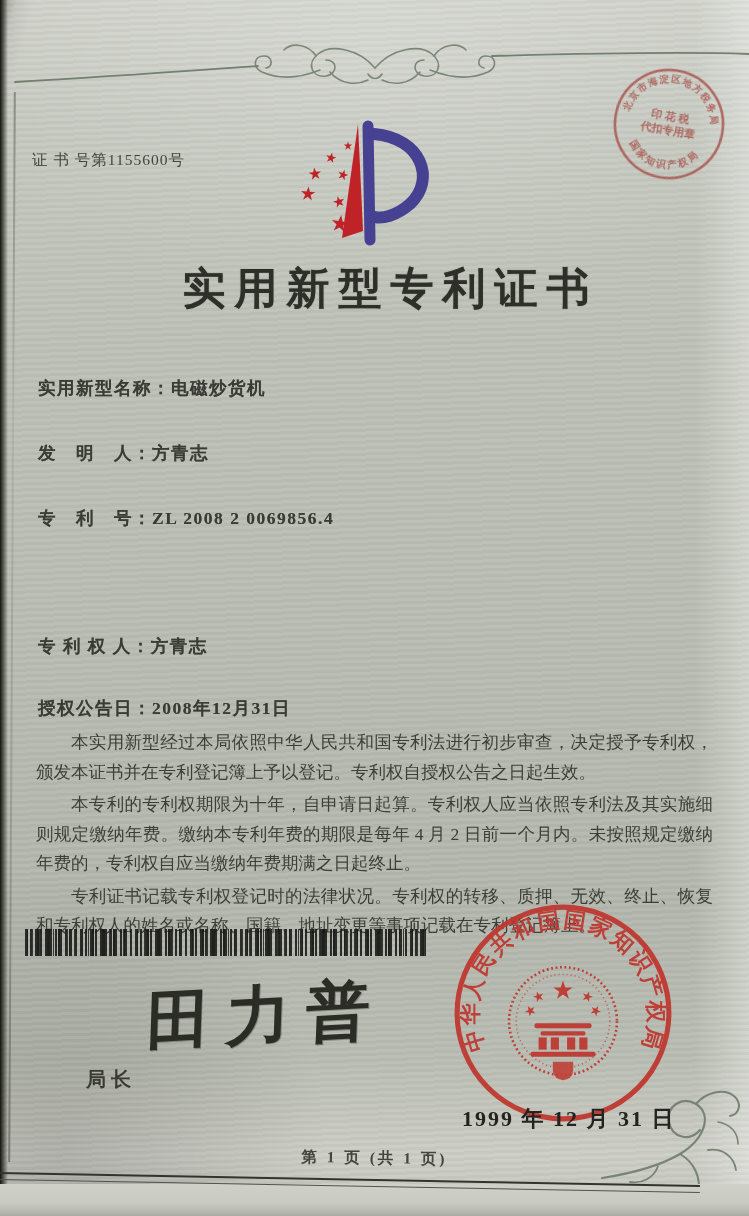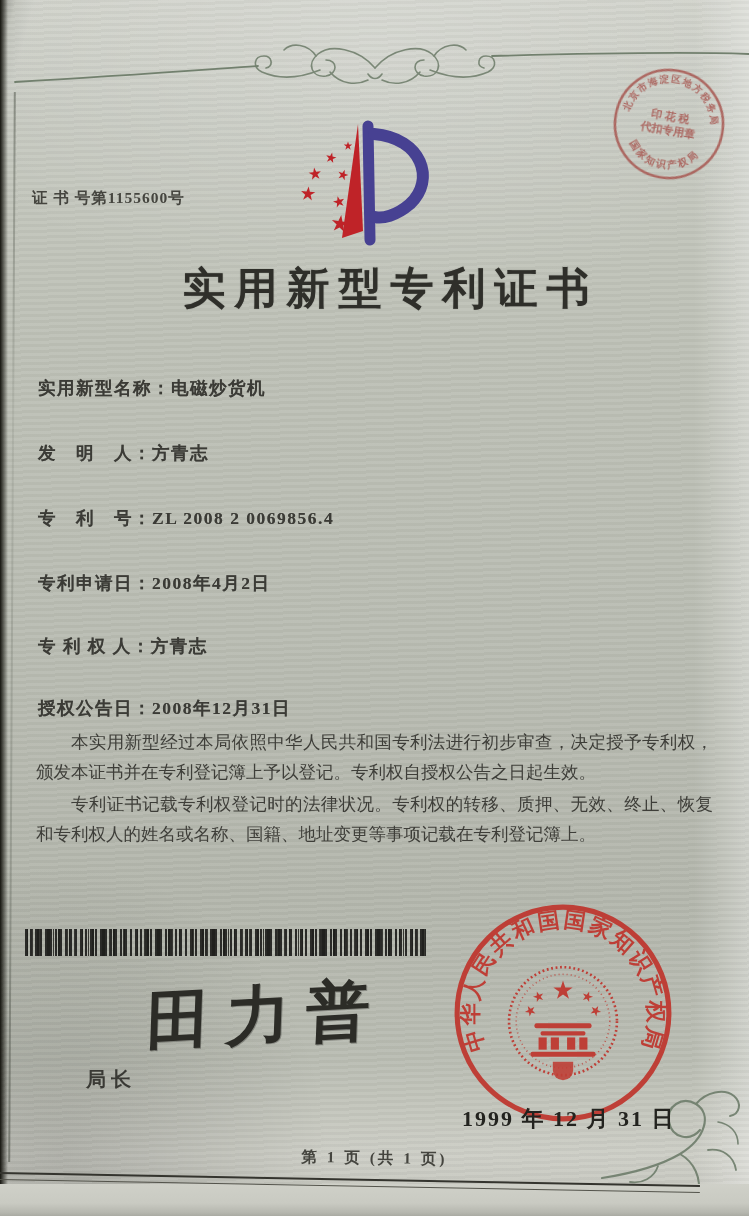--- a/index.html
+++ b/index.html
@@ -29,21 +29,21 @@
   .edge-left{position:absolute;left:0;top:0;width:8px;height:100%;
     background:linear-gradient(90deg,#15150f 0%,rgba(21,21,15,.45) 55%,rgba(21,21,15,0) 100%);}
   .frame-left{position:absolute;left:11px;top:92px;width:2px;height:1070px;
     background:linear-gradient(180deg, rgba(85,90,80,.55), rgba(85,90,80,.12) 30%, rgba(85,90,80,.30) 70%, rgba(60,65,55,.5));
     transform:rotate(.3deg);}
   .orn{position:absolute;pointer-events:none;}
   .orn-top{left:0;top:28px;width:749px;height:78px;}
   .orn-br{left:598px;top:1066px;width:151px;height:150px;}
 
   .cert-no{position:absolute;left:32px;top:150px;font-size:15.5px;color:#45453f;
-    letter-spacing:1px;font-weight:700;margin-top:38px;}
+    letter-spacing:1px;font-weight:400;}
   .logo{position:absolute;left:282px;top:118px;width:165px;height:145px;filter:blur(.3px);}
   .title{position:absolute;left:16px;top:260px;width:749px;text-align:center;
     font-size:43px;font-weight:bold;letter-spacing:9px;color:#2f2f2a;white-space:nowrap;
     text-shadow:0 0 1px rgba(30,30,25,.55);}
   .field{position:absolute;left:38px;font-size:17.5px;font-weight:bold;color:var(--text-dark);
     letter-spacing:1.5px;white-space:nowrap;text-shadow:0 0 .5px rgba(40,40,35,.5);}
   .f0{top:376px}.f1{top:441px}.f2{top:506px}.f3{top:571px}.f4{top:634px}.f5{top:696px}
   .paras{position:absolute;left:36px;right:32px;top:728px;font-size:17.5px;line-height:29.5px;
     color:#3e3e39;text-align:justify;font-weight:500;}
   .paras p{margin:0 4px 3px 0;text-indent:2em;}
@@ -129,26 +129,26 @@
       <path d="M88,122 L86,8" stroke-width="11"></path>
       <path d="M92,16 C140,20 154,62 128,86 C114,98 100,101 93,99" stroke-width="12"></path>
     </g>
   </svg>
 
   <div class="title">实用新型专利证书</div>
 
   <div class="field f0"><span>实用新型名称：</span><span>电磁炒货机</span></div>
   <div class="field f1"><span>发　明　人：</span><span>方青志</span></div>
   <div class="field f2"><span>专　利　号：</span><span>ZL 2008 2 0069856.4</span></div>
-  <div class="field f3"><span>专利申请日：</span><span>2008年4月2日</span></div>
   <div class="field f4"><span>专 利 权 人：</span><span>方青志</span></div>
   <div class="field f5"><span>授权公告日：</span><span>2008年12月31日</span></div>
 
   <div class="paras">
     <p>本实用新型经过本局依照中华人民共和国专利法进行初步审查，决定授予专利权，颁发本证书并在专利登记簿上予以登记。专利权自授权公告之日起生效。</p>
+    <p>本专利的专利权期限为十年，自申请日起算。专利权人应当依照专利法及其实施细则规定缴纳年费。缴纳本专利年费的期限是每年 4 月 2 日前一个月内。未按照规定缴纳年费的，专利权自应当缴纳年费期满之日起终止。</p>
     <p>专利证书记载专利权登记时的法律状况。专利权的转移、质押、无效、终止、恢复和专利权人的姓名或名称、国籍、地址变更等事项记载在专利登记簿上。</p>
   </div>
 
   <div class="barcode"></div>
 
   <div class="sig-title">局长</div>
   <div class="sig-name">田力普</div>
 
   <svg class="seal" viewBox="0 0 220 220">
     <defs>

